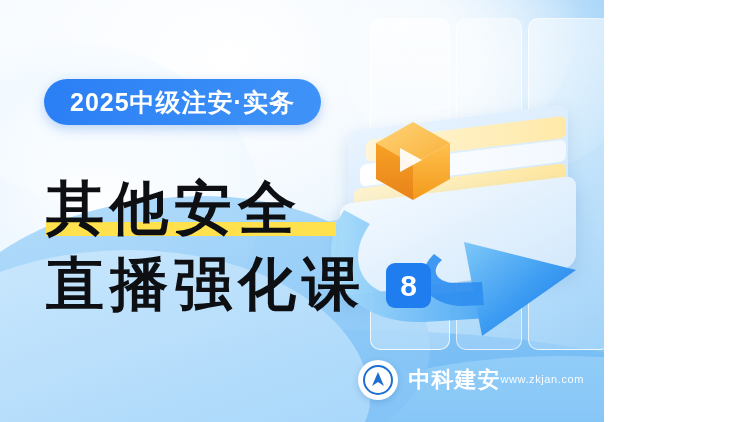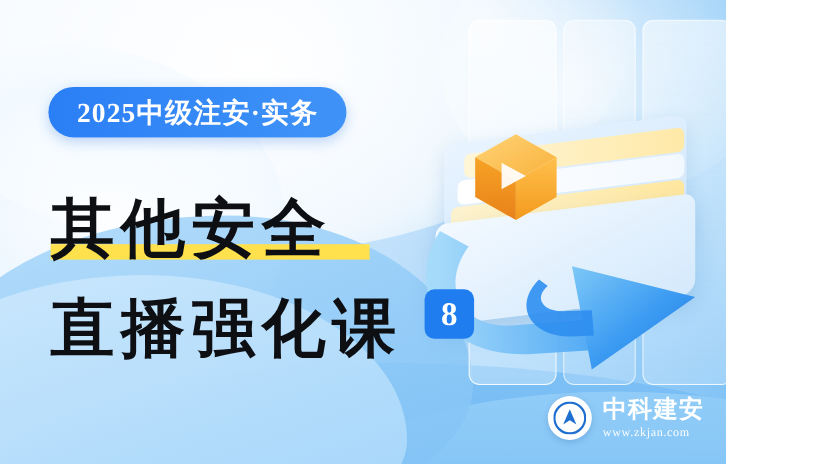--- a/index.html
+++ b/index.html
@@ -2,24 +2,24 @@
 <html><head>
 <meta charset="utf-8">
 <style>
   html, body {
     margin: 0;
     padding: 0;
     background: #ffffff;
   }
   #poster {
     position: relative;
-    width: 660px;
+    width: 604px;
     height: 422px;
     overflow: hidden;
-    font-family: Liberation Serif, serif;
+    font-family: Liberation Sans, sans-serif;
     background: linear-gradient(120deg, #eaf4ff 0%, #d9ecff 28%, #bfe0fb 55%, #9fd2f8 78%, #7cc0f5 100%);
   }
 
   
   .bg-sweep-top {
     position: absolute;
     left: -120px;
     top: -200px;
     width: 700px;
     height: 430px;
@@ -175,21 +175,21 @@
     position: absolute;
     left: 46px;
     color: #0d0f12;
     font-size: 58px;
     font-weight: bold;
     letter-spacing: 6px;
     line-height: 1;
     white-space: nowrap;
   }
   .title-1 { top: 163px; margin-top: 16px; }
-  .title-2 { top: 270px; text-align: center; }
+  .title-2 { top: 255px; text-align: center; }
   .underline-hl {
     position: absolute;
     left: 46px;
     top: 222px;
     width: 290px;
     height: 14px;
     background: #ffe14d;
   }
   .ep-badge {
     position: absolute;
@@ -221,21 +221,21 @@
     height: 40px;
     border-radius: 50%;
     background: #ffffff;
     display: flex;
     align-items: center;
     justify-content: center;
     box-shadow: 0 2px 6px rgba(20,70,140,0.2);
   }
   .logo-text {
     display: flex;
-    flex-direction: column;
+    flex-direction: row;
     justify-content: center;
     line-height: 1;
   }
   .logo-name {
     color: #ffffff;
     font-size: 22px;
     font-weight: bold;
     letter-spacing: 1px;
   }
   .logo-url {

